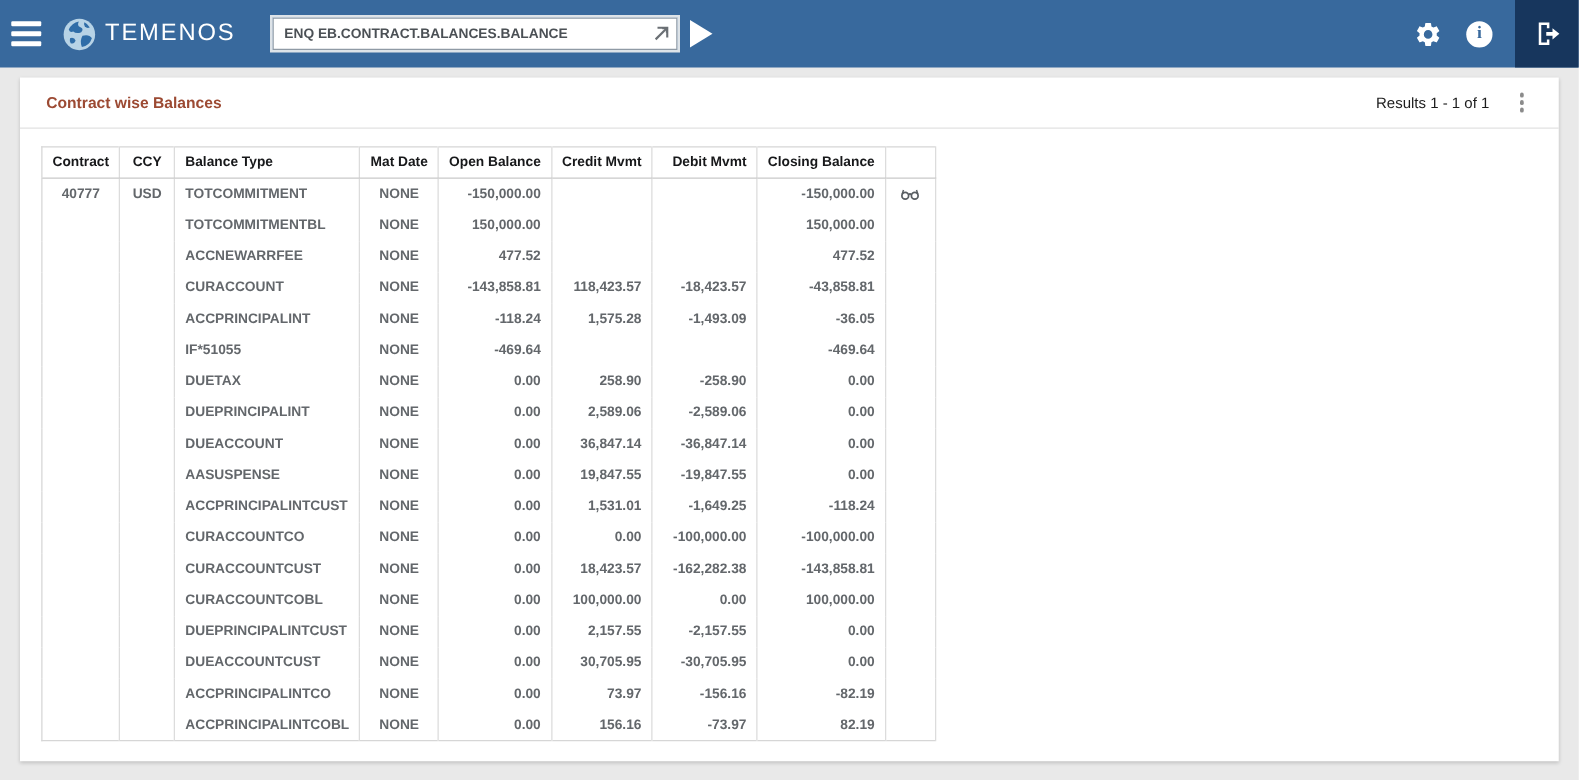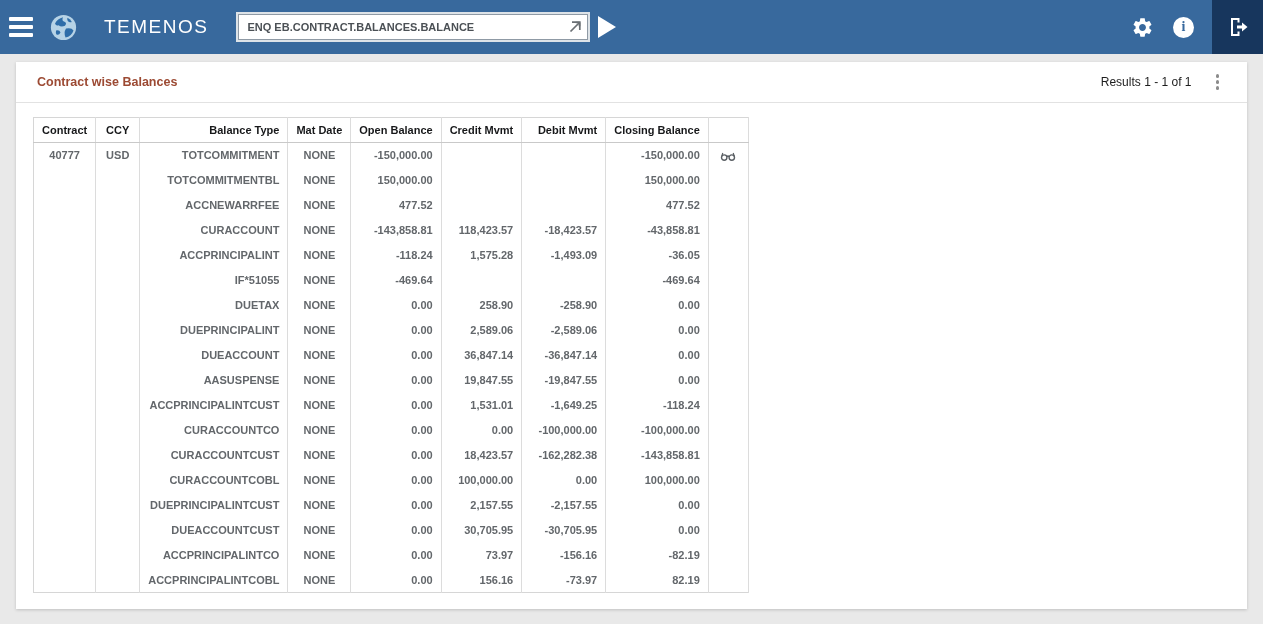--- a/index.html
+++ b/index.html
@@ -12,25 +12,25 @@
   }
 
   
   .topbar {
     height:54px; background:#38699d;
     display:flex; align-items:center;
     position:relative;
   }
   .hamburger { width:24px; margin-left:9px; cursor:pointer; display:flex; flex-direction:column; gap:4px; }
   .hamburger span { display:block; height:4px; background:#fff; border-radius:1px; }
-  .brand { display:flex; align-items:center; margin-left:17px;gap:20px; }
+  .brand { display:flex; align-items:center; margin-left:17px; }
   .brand-text { color:#fff; font-size:19px; letter-spacing:1.5px; margin-left:7px; font-weight:400; }
   .cmd-wrap { position:relative; margin-left:30px; }
   .cmd-input {
-    width:350px; height:26px;
+    width:324px; height:26px;
     border:1px solid #8f9aa5; outline:2px solid #dde3e8;
     background:#fff; padding:0 26px 0 8px;
     font-family:"Liberation Sans","DejaVu Sans",sans-serif;
     font-size:11px; font-weight:bold; color:#4b5055;
   }
   .expand-icon { position:absolute; right:5px; top:5px; width:16px; height:16px; }
   .run-button { margin-left:10px; width:26px; height:26px; background:transparent; border:none; cursor:pointer; display:flex; align-items:center; }
   .run-button .tri { width:0; height:0; border-top:11px solid transparent; border-bottom:11px solid transparent; border-left:18px solid #fff; }
   .topbar-right { margin-left:auto; display:flex; align-items:center; height:100%; }
   .icon-btn { cursor:pointer; display:flex; align-items:center; justify-content:center; }
@@ -61,21 +61,21 @@
   
   .table-zone { padding:14px 4px 7px 17px; }
   table.balances { border-collapse:collapse; table-layout:fixed; background:#fff; border:1px solid #d6d6d6; }
   table.balances th, table.balances td {
     border-right:1px solid #dcdcdc;
     font-size:11px; height:25px; padding:0 8px;
     overflow:hidden; white-space:nowrap;
   }
   table.balances th { color:#17181a; font-weight:bold; border-bottom:1px solid #c9c9c9; }
   table.balances td { color:#63676b; font-weight:bold; }
-  .al { text-align:right; } .ac { text-align:center; } .ar { text-align:right; }
+  .al { text-align:left; } .ac { text-align:center; } .ar { text-align:right; }
   .view-cell { text-align:center; padding:0 2px; }
   .view-cell svg { vertical-align:middle; cursor:pointer; }
 </style>
 </head>
 <body>
 
 <div class="topbar">
   <div class="hamburger">
       <span></span>
       <span></span>

